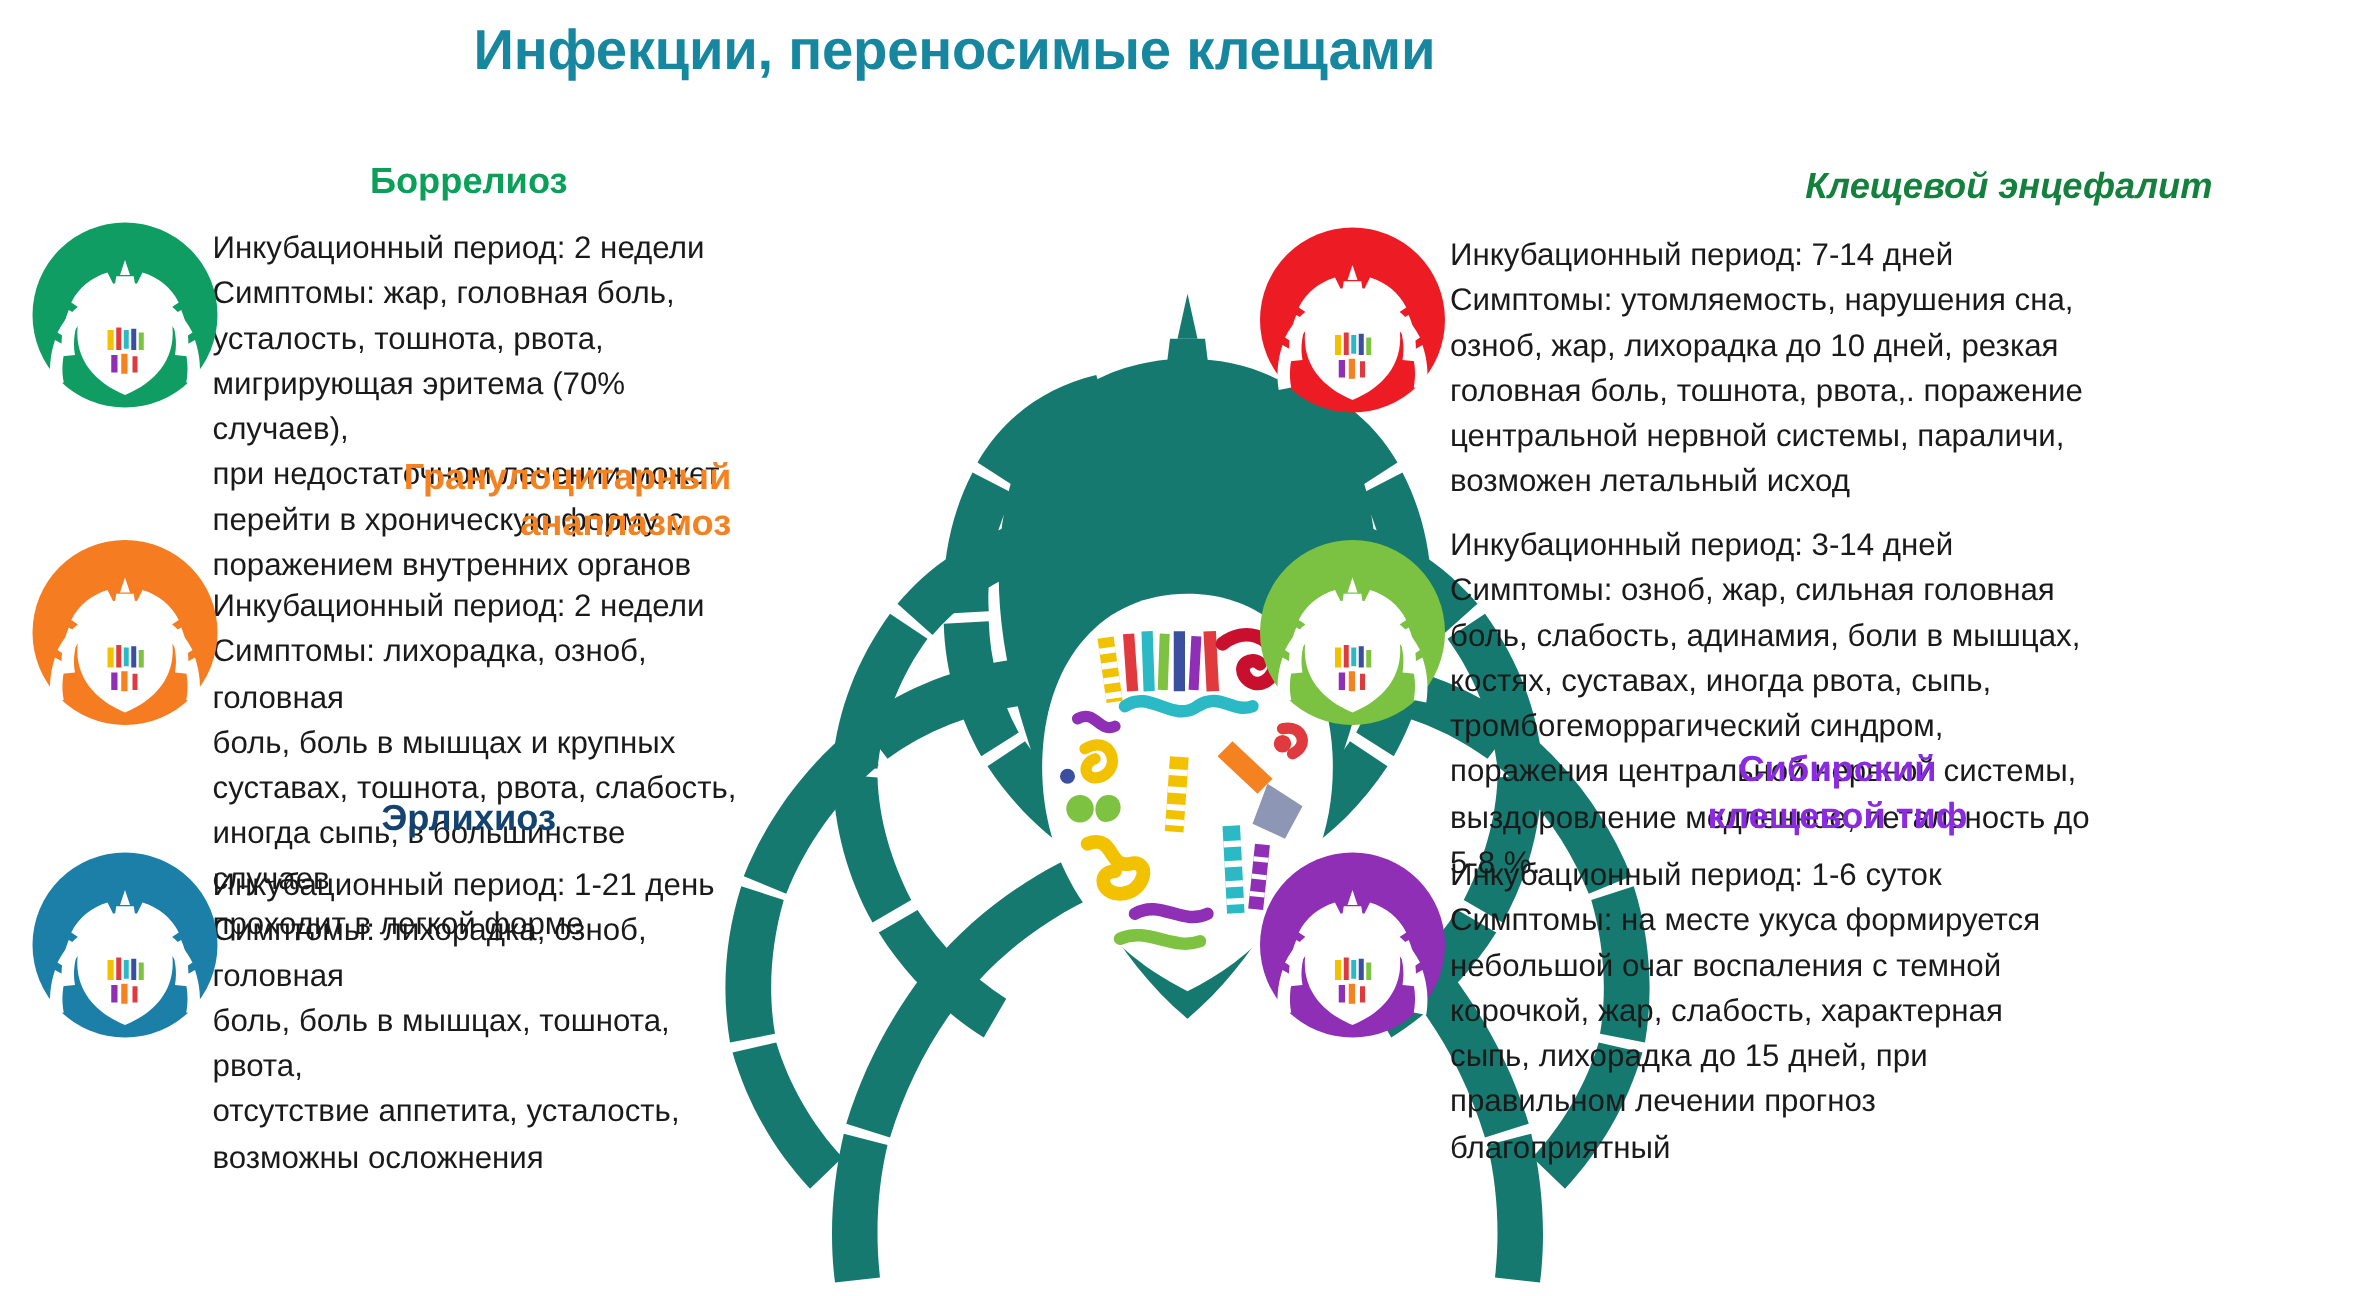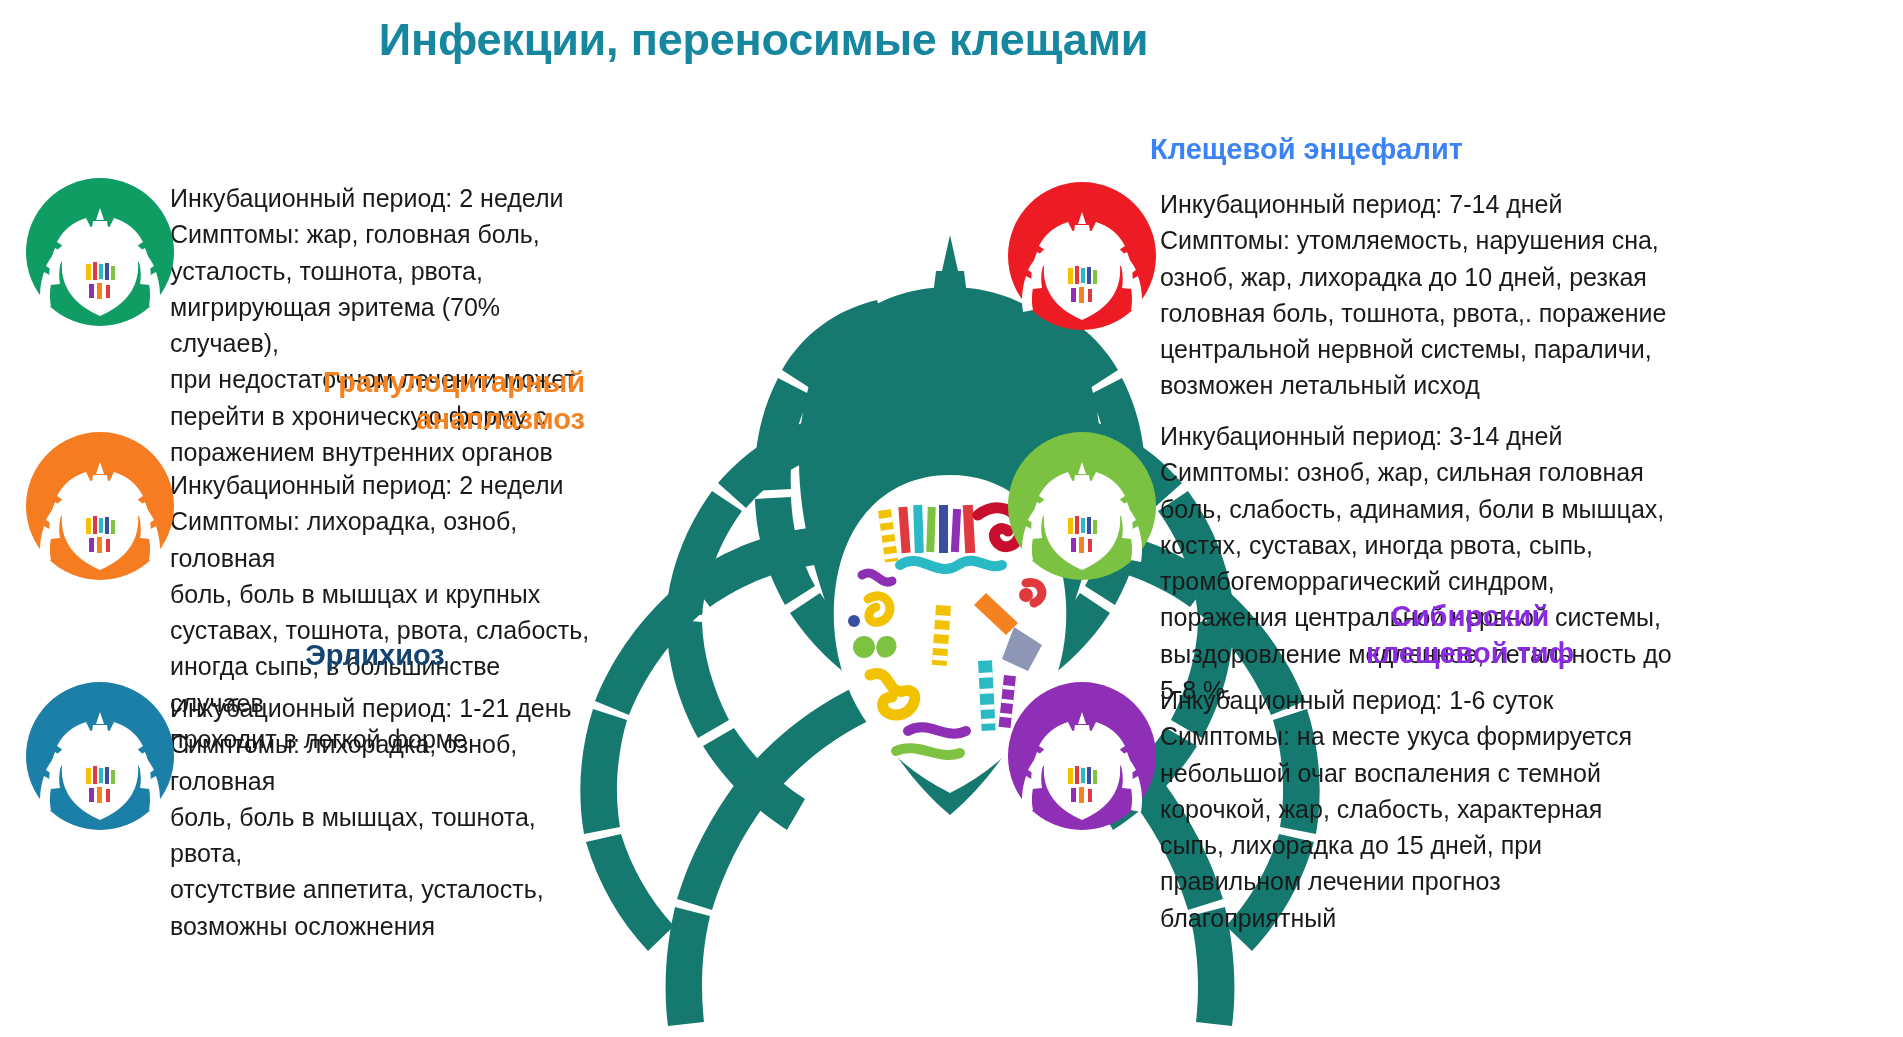--- a/index.html
+++ b/index.html
@@ -172,20 +172,21 @@
         <path d="M478 556 C498 544 516 566 536 556" stroke="#8e2fb5" stroke-width="10" fill="none" stroke-linecap="round"></path>
 
         <path d="M466 576 C488 566 508 586 530 578" stroke="#7ec242" stroke-width="10" fill="none" stroke-linecap="round"></path>
 
         <circle cx="596" cy="420" r="7" fill="#e03a3e"></circle>
         <circle cx="424" cy="446" r="6" fill="#3a4fa0"></circle>
       </g>
     </svg>
   </div>
 
+  <div class="sec-head" style="left:165px;top:127px;width:420px;text-align:center;color:#0aa05a;">Боррелиоз</div>
   <div class="sec-body" style="left:170px;top:180px;width:430px;">Инкубационный период: 2 недели
 Симптомы: жар, головная боль,
 усталость, тошнота, рвота,
 мигрирующая эритема (70% случаев),
 при недостаточном лечении может
 перейти в хроническую форму с
 поражением внутренних органов</div>
 
   <div class="badge" style="left:26px;top:178px;width:148px;height:148px;background:#0f9d63;">
     <svg viewBox="0 0 148 148" xmlns="http://www.w3.org/2000/svg">
@@ -283,21 +284,21 @@
         <rect x="73" y="86" width="4" height="15" fill="#2bb9c6"></rect>
         <rect x="79" y="85" width="4" height="17" fill="#3a4fa0"></rect>
         <rect x="85" y="88" width="4" height="14" fill="#7ec242"></rect>
         <rect x="63" y="106" width="5" height="14" fill="#8e2fb5"></rect>
         <rect x="71" y="105" width="5" height="16" fill="#f58220"></rect>
         <rect x="80" y="107" width="4" height="13" fill="#e03a3e"></rect>
       </g>
     </svg>
   </div>
 
-  <div class="sec-head" style="left:1150px;top:131px;width:620px;text-align:left;color:#3b82f6;">Клещевой энцефалит</div>
+  <div class="sec-head" style="left:1150px;top:131px;width:620px;text-align:right;color:#15803d;font-style:italic;">Клещевой энцефалит</div>
   <div class="sec-body" style="left:1160px;top:186px;width:740px;">Инкубационный период: 7-14 дней
 Симптомы: утомляемость, нарушения сна,
 озноб, жар, лихорадка до 10 дней, резкая
 головная боль, тошнота, рвота,. поражение
 центральной нервной системы, параличи,
 возможен летальный исход</div>
 
   <div class="badge" style="left:1008px;top:182px;width:148px;height:148px;background:#ed1c24;">
     <svg viewBox="0 0 148 148" xmlns="http://www.w3.org/2000/svg">
       <g fill="#ffffff">

